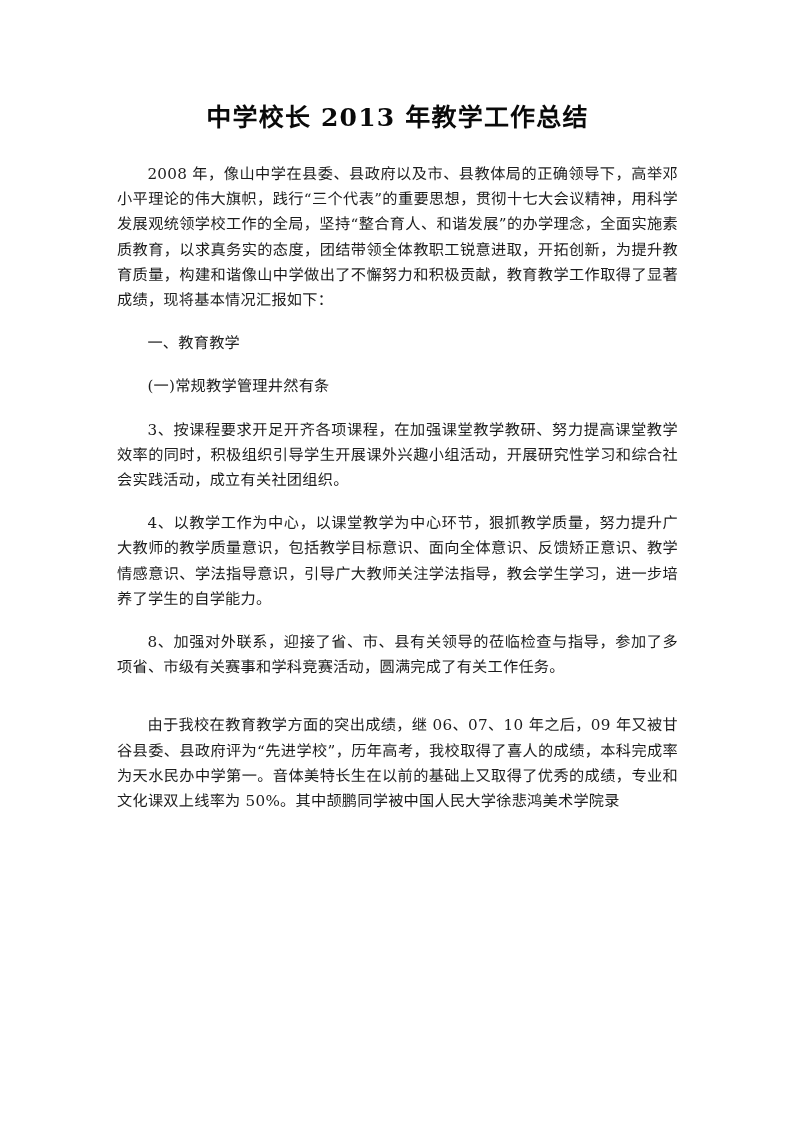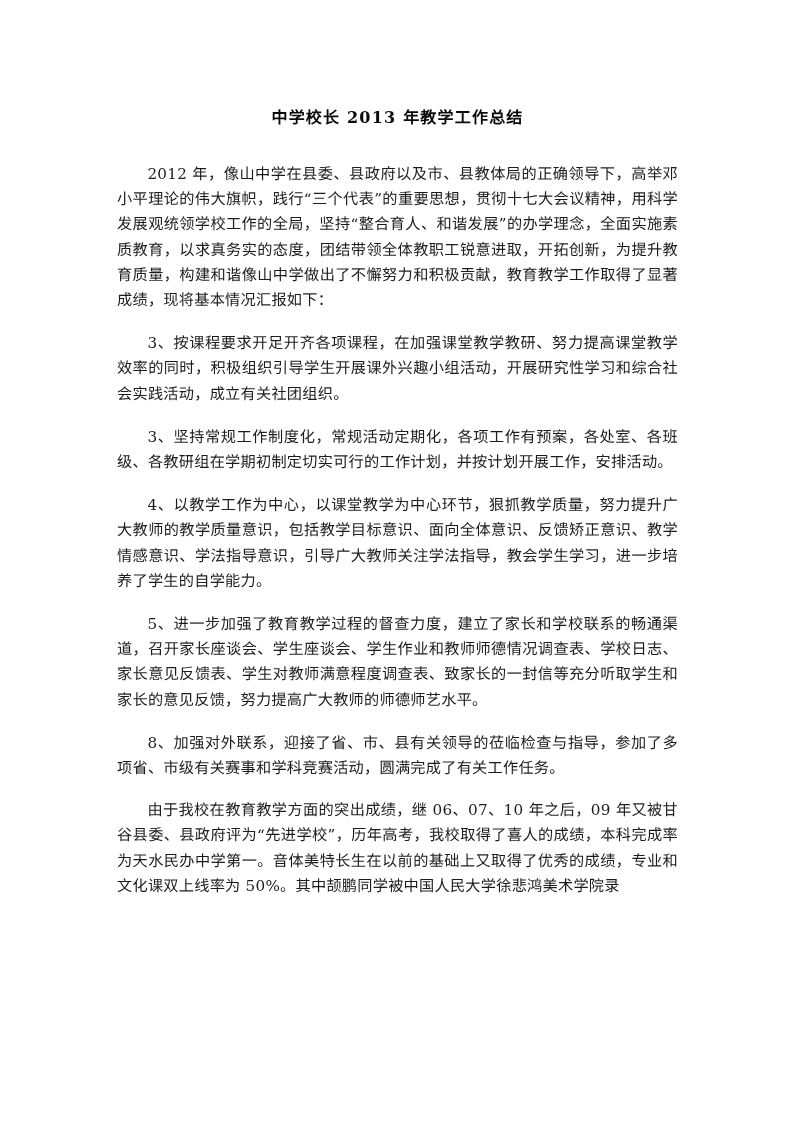--- a/index.html
+++ b/index.html
@@ -21,21 +21,21 @@
 
   .doc-body {
     position: absolute;
     left: 117px;
     top: 0;
     width: 561px;
   }
 
   .doc-title {
     font-family: "DejaVu Serif", "Liberation Serif", serif;
-    font-size: 16px;
+    font-size: 25px;
     font-weight: bold;
     text-align: center;
     color: #0a0a0a;
     letter-spacing: 1.2px;
     margin: 0;
     padding-top: 101px;
     padding-bottom: 0;
     line-height: 34px;
     white-space: nowrap;
   }
@@ -61,42 +61,42 @@
   .para.indent {
     text-indent: 2em;
   }
 
   
   .para.gap {
     margin-top: 18px;
   }
 
   .para.gap-sm {
-    margin-top: 17px;
+    margin-top: 33px;
   }
 </style>
 </head>
 <body>
 
 <div class="page">
   <div class="doc-body">
 
     <h1 class="doc-title">中学校长 2013 年教学工作总结</h1>
 
-    <p class="para indent first-para">2012 年，像山中学在县委、县政府以及市、县教体局的正确领导下，高举邓小平理论的伟大旗帜，践行“三个代表”的重要思想，贯彻十七大会议精神，用科学发展观统领学校工作的全局，坚持“整合育人、和谐发展”的办学理念，全面实施素质教育，以求真务实的态度，团结带领全体教职工锐意进取，开拓创新，为提升教育质量，构建和谐像山中学做出了不懈努力和积极贡献，教育教学工作取得了显著成绩，现将基本情况汇报如下：</p>
+    <p class="para indent first-para">2008 年，像山中学在县委、县政府以及市、县教体局的正确领导下，高举邓小平理论的伟大旗帜，践行“三个代表”的重要思想，贯彻十七大会议精神，用科学发展观统领学校工作的全局，坚持“整合育人、和谐发展”的办学理念，全面实施素质教育，以求真务实的态度，团结带领全体教职工锐意进取，开拓创新，为提升教育质量，构建和谐像山中学做出了不懈努力和积极贡献，教育教学工作取得了显著成绩，现将基本情况汇报如下：</p>
 
+    <p class="para indent gap">一、教育教学</p>
 
+    <p class="para indent gap">(一)常规教学管理井然有条</p>
 
 
     <p class="para indent gap">3、按课程要求开足开齐各项课程，在加强课堂教学教研、努力提高课堂教学效率的同时，积极组织引导学生开展课外兴趣小组活动，开展研究性学习和综合社会实践活动，成立有关社团组织。</p>
 
-    <p class="para indent gap">3、坚持常规工作制度化，常规活动定期化，各项工作有预案，各处室、各班级、各教研组在学期初制定切实可行的工作计划，并按计划开展工作，安排活动。</p>
 
     <p class="para indent gap">4、以教学工作为中心，以课堂教学为中心环节，狠抓教学质量，努力提升广大教师的教学质量意识，包括教学目标意识、面向全体意识、反馈矫正意识、教学情感意识、学法指导意识，引导广大教师关注学法指导，教会学生学习，进一步培养了学生的自学能力。</p>
 
-    <p class="para indent gap">5、进一步加强了教育教学过程的督查力度，建立了家长和学校联系的畅通渠道，召开家长座谈会、学生座谈会、学生作业和教师师德情况调查表、学校日志、家长意见反馈表、学生对教师满意程度调查表、致家长的一封信等充分听取学生和家长的意见反馈，努力提高广大教师的师德师艺水平。</p>
 
     <p class="para indent gap">8、加强对外联系，迎接了省、市、县有关领导的莅临检查与指导，参加了多项省、市级有关赛事和学科竞赛活动，圆满完成了有关工作任务。</p>
 
     <p class="para indent gap-sm">由于我校在教育教学方面的突出成绩，继 06、07、10 年之后，09 年又被甘谷县委、县政府评为“先进学校”，历年高考，我校取得了喜人的成绩，本科完成率为天水民办中学第一。音体美特长生在以前的基础上又取得了优秀的成绩，专业和文化课双上线率为 50%。其中颉鹏同学被中国人民大学徐悲鸿美术学院录</p>
 
   </div>
 </div>
 
 </body></html>

